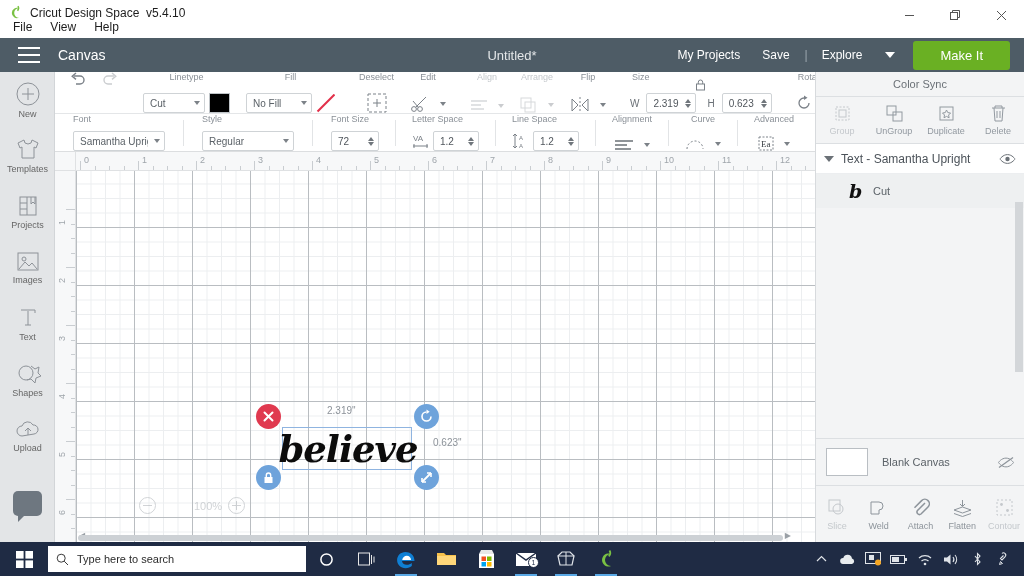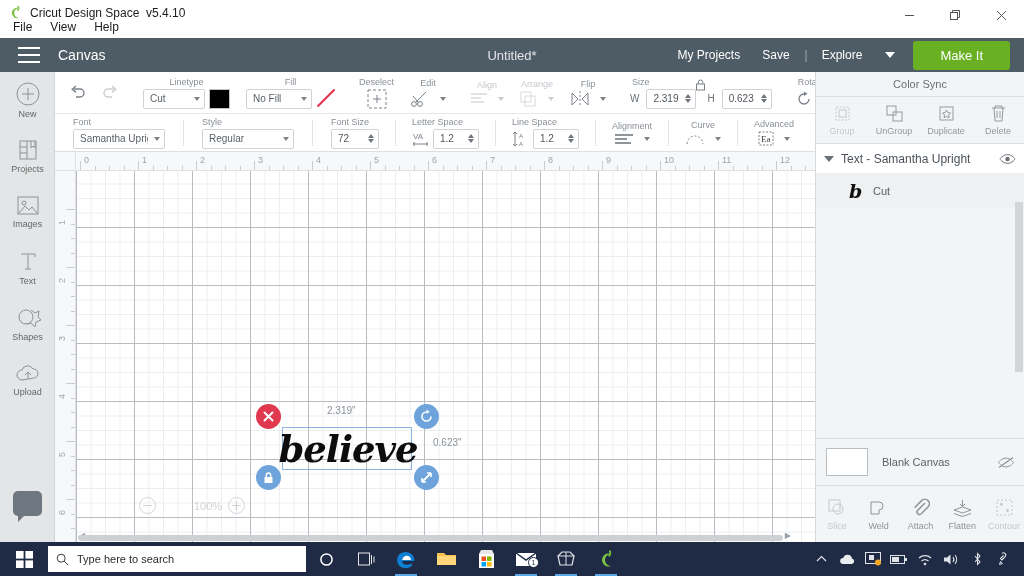--- a/index.html
+++ b/index.html
@@ -91,21 +91,21 @@
     background: #fff; border-bottom: 1px solid #e4e6e8;
     display: flex; align-items: center;
   }
   .toolbar2 {
     position: absolute; top: 114px; left: 55px; width: 760px; height: 38px;
     background: #fff; border-bottom: 1px solid #dcdee0;
     display: flex; align-items: center;
   }
   .tgroup {
     display: flex; flex-direction: column; align-items: center;
-    justify-content: center; height: 100%; padding: 0 8px; position: relative;
+    justify-content: space-between; height: 100%; padding: 0 8px; position: relative;
   }
   .tlabel { font-size: 9px; color: #8a9097; margin-bottom: 2px; line-height: 10px; }
   .tlabel.dim { color: #c3c7cb; }
   .trow { display: flex; align-items: center; gap: 4px; }
   .vsep { width: 1px; height: 26px; background: #e2e4e6; margin: 0 4px; align-self: center; }
   .sel {
     border: 1px solid #cfd3d6; border-radius: 2px; height: 20px;
     font-size: 10px; color: #5b6268; display: flex; align-items: center;
     padding: 0 4px 0 6px; background: #fff; position: relative;
   }
@@ -393,20 +393,26 @@
     </div>
   </div>
 
   <div class="rail">
     <div class="rail-item">
       <svg width="26" height="26" viewBox="0 0 26 26">
         <circle cx="13" cy="13" r="11" stroke="#8d9298" fill="none"></circle>
         <path d="M13 7v12M7 13h12" stroke="#8d9298"></path>
       </svg>
       <span class="rail-lbl">New</span>
+    </div>
+    <div class="rail-item">
+      <svg width="26" height="24" viewBox="0 0 26 24">
+        <path d="M9 2L3 5l2 5 2-1v11h12V9l2 1 2-5-6-3a3 3 0 0 1-8 0z" stroke="#8d9298" fill="none"></path>
+      </svg>
+      <span class="rail-lbl">Templates</span>
     </div>
     <div class="rail-item">
       <svg width="24" height="24" viewBox="0 0 24 24">
         <rect x="4" y="3" width="16" height="18" stroke="#8d9298" fill="none"></rect>
         <path d="M4 9h7M4 15h7M11 3v18" stroke="#8d9298"></path>
         <path d="M15 3v7l2-2 2 2V3" stroke="#8d9298" fill="none"></path>
       </svg>
       <span class="rail-lbl">Projects</span>
     </div>
     <div class="rail-item">

